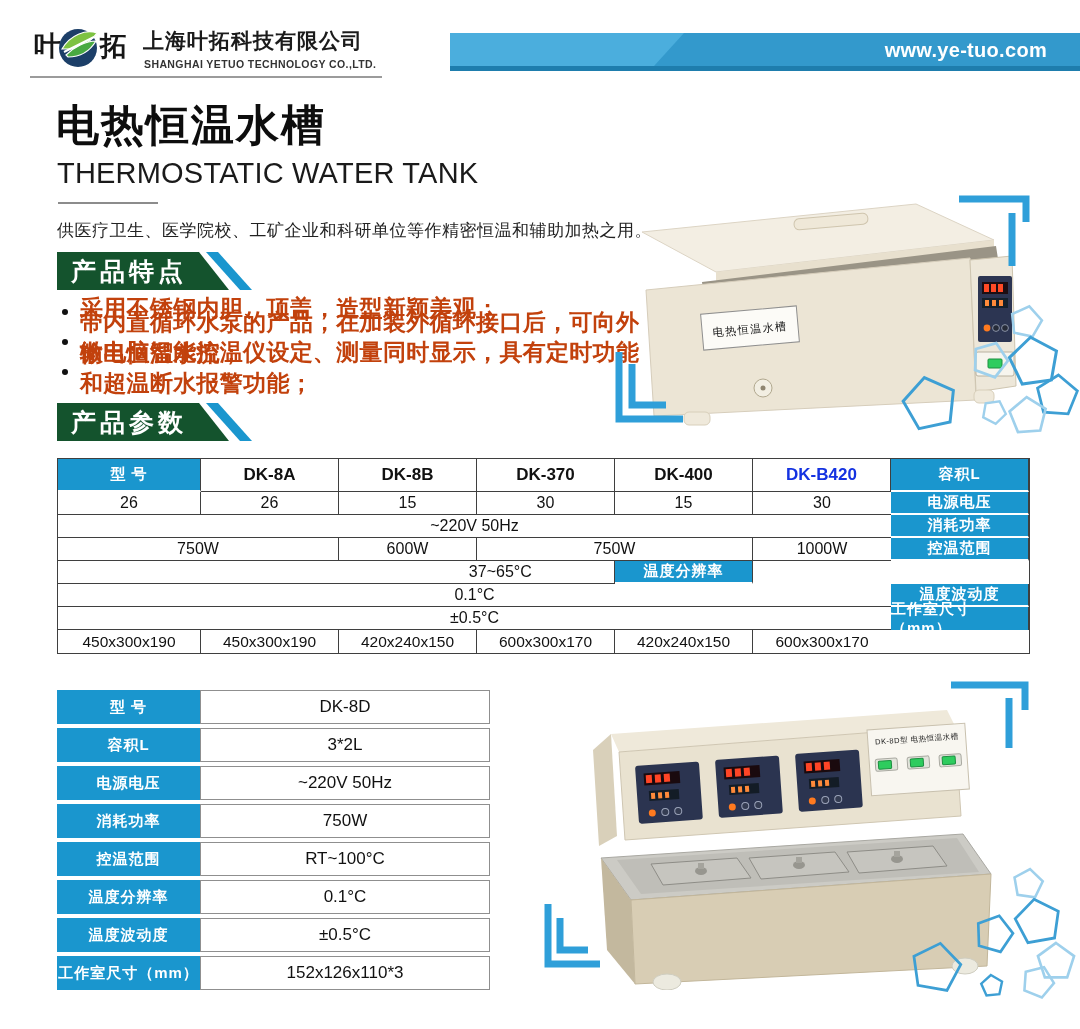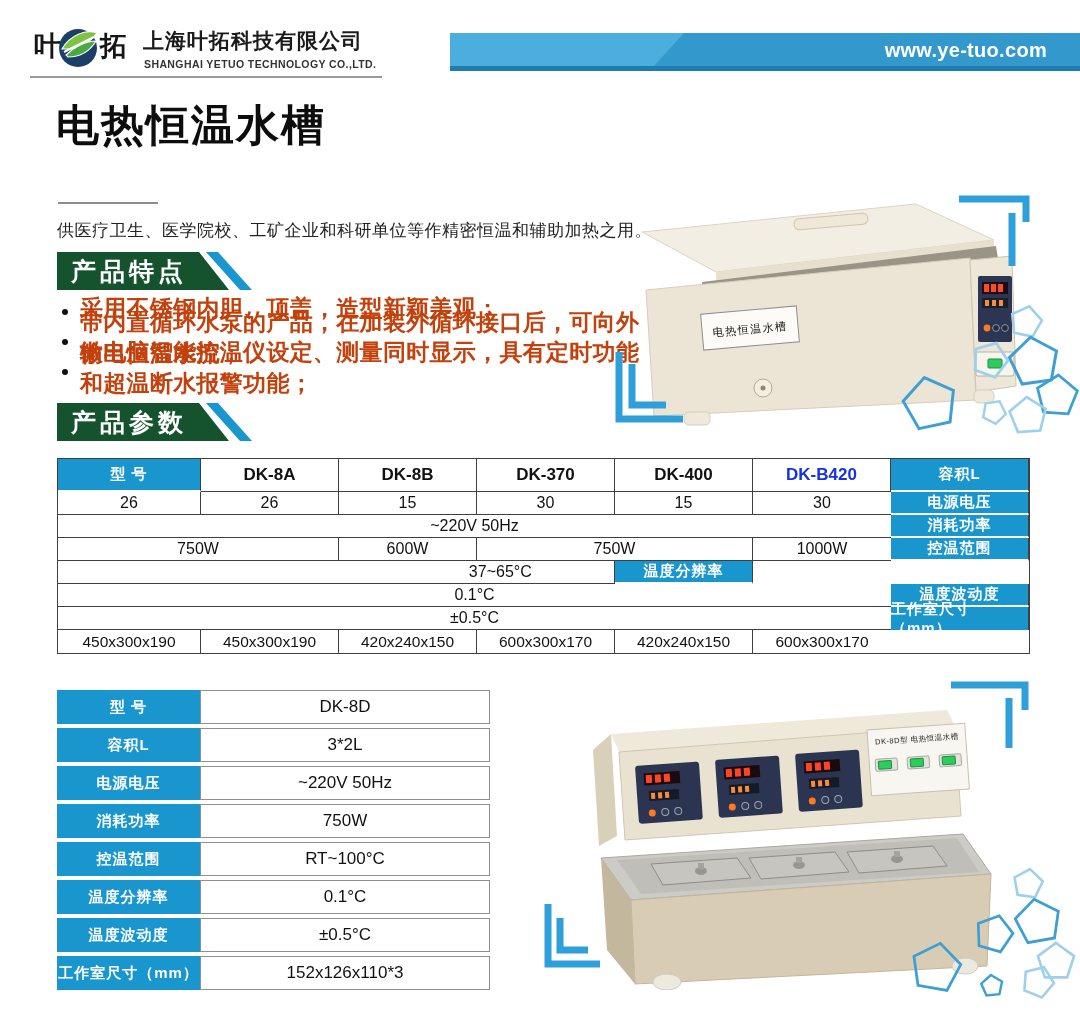--- a/index.html
+++ b/index.html
@@ -87,20 +87,21 @@
   <div class="company-en">SHANGHAI YETUO TECHNOLOGY CO.,LTD.</div>
   <div class="logo-underline"></div>
 
   <div class="site-banner">
     <div class="banner-light"></div>
     <div class="banner-strip"></div>
     <div class="banner-url">www.ye-tuo.com</div>
   </div>
 
   <div class="title-cn">电热恒温水槽</div>
+  <div class="title-en">THERMOSTATIC WATER TANK</div>
   <div class="title-underline"></div>
   <div class="description">供医疗卫生、医学院校、工矿企业和科研单位等作精密恒温和辅助加热之用。</div>
 
   <div class="section-banner sb1">产品特点</div>
   <div class="section-stripe st1"></div>
 
   <div class="features">
     <div class="feature-item">
       <span class="bullet-dot"></span>
       <span>采用不锈钢内胆、顶盖，造型新颖美观；</span>

